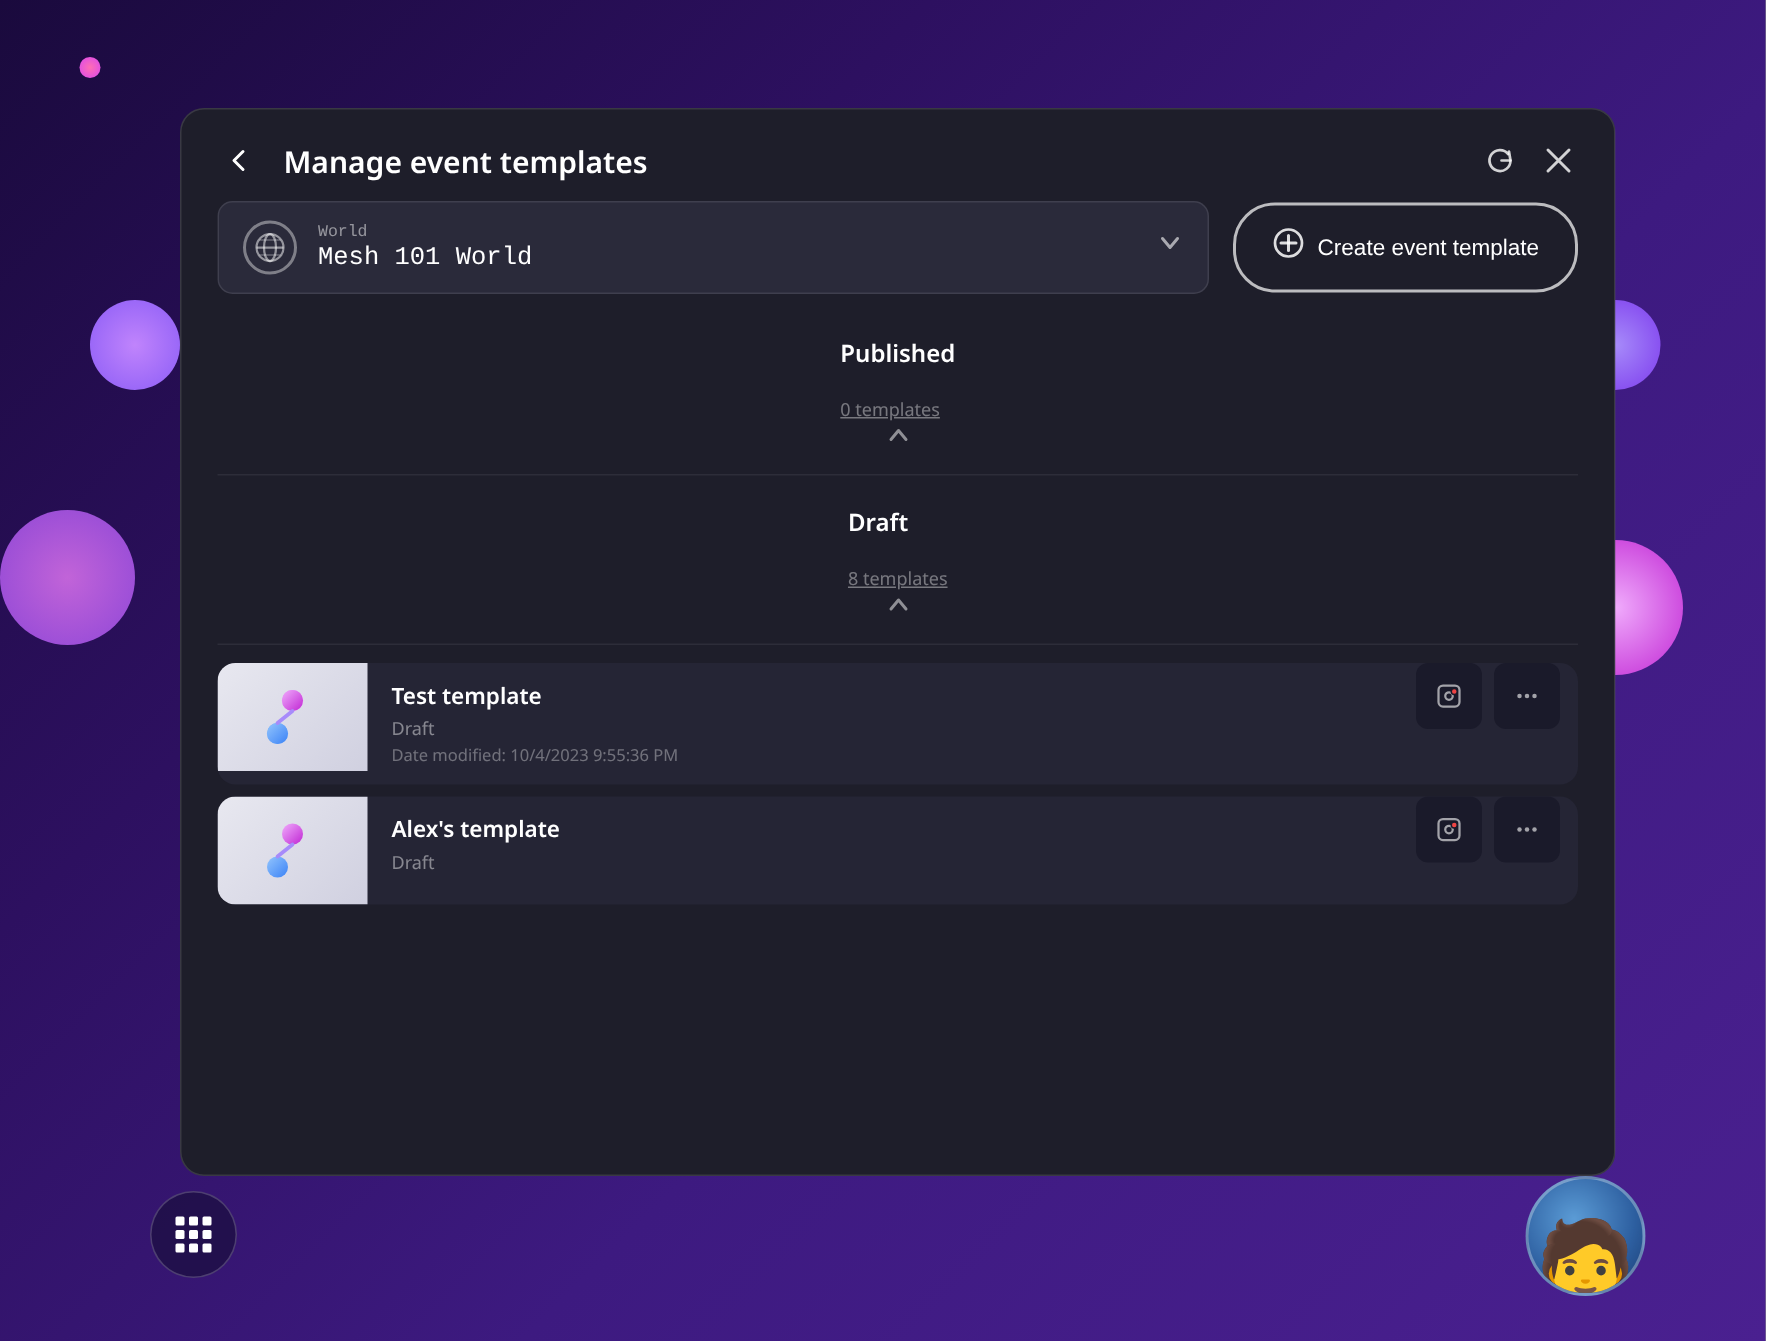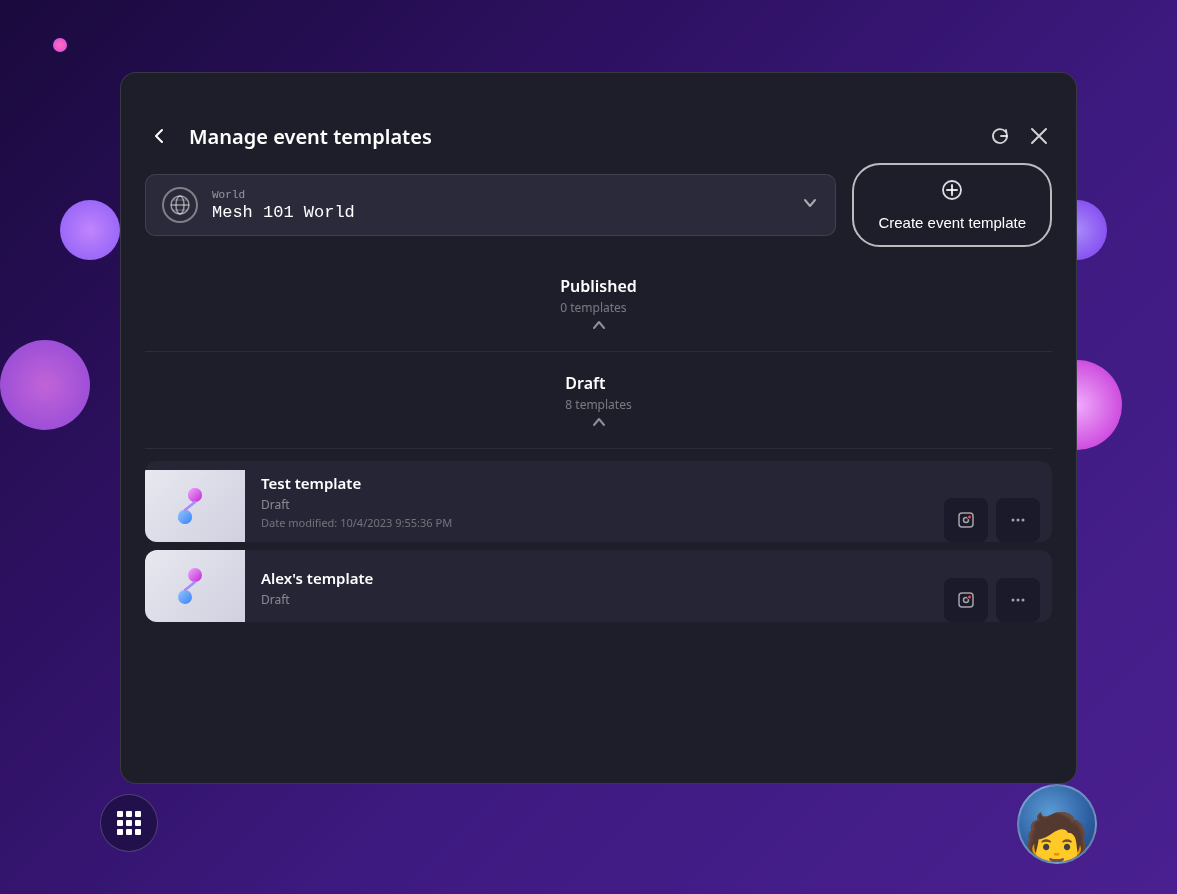--- a/index.html
+++ b/index.html
@@ -114,21 +114,20 @@
       overflow: hidden;
     }
 
     
     .dialog-header {
       display: flex;
       align-items: center;
       padding: 20px 24px 13px;
       gap: 16px;
       flex-shrink: 0;
-      margin-top: 29px;
     }
     .back-btn {
       background: none;
       border: none;
       color: white;
       font-size: 20px;
       cursor: pointer;
       padding: 4px;
       display: flex; align-items: center; justify-content: center;
     }
@@ -205,21 +204,20 @@
       padding: 14px 24px;
       color: white;
       font-size: 15px;
       font-weight: 500;
       cursor: pointer;
       display: flex;
       align-items: center;
       gap: 8px;
       white-space: nowrap;
       flex-shrink: 0;
-      flex-direction: column;
     }
     .plus-circle {
       font-size: 20px;
       color: rgba(255,255,255,0.85);
     }
 
     
     .content {
       flex: 1;
       overflow-y: auto;
@@ -240,38 +238,39 @@
       flex-direction: column;
     }
     .section-title {
       font-size: 16px;
       font-weight: 600;
       color: white;
     }
     .section-count {
       font-size: 12px;
       color: rgba(255,255,255,0.4);
-      margin-top: 2px;
+      margin-top: 18px;
+      text-decoration: underline;
     }
     .chevron-up {
       font-size: 16px;
       color: rgba(255,255,255,0.5);
     }
 
     
     .templates-list {
       display: flex;
       flex-direction: column;
       gap: 8px;
       padding-top: 12px;
     }
 
     .template-item {
       display: flex;
-      align-items: flex-end;
+      align-items: flex-start;
       background: #252535;
       border-radius: 12px;
       overflow: hidden;
       gap: 0;
     }
 
     .template-thumb {
       width: 100px; height: 72px;
       background: linear-gradient(135deg, #e8e8f0 0%, #d0d0e0 100%);
       flex-shrink: 0;

